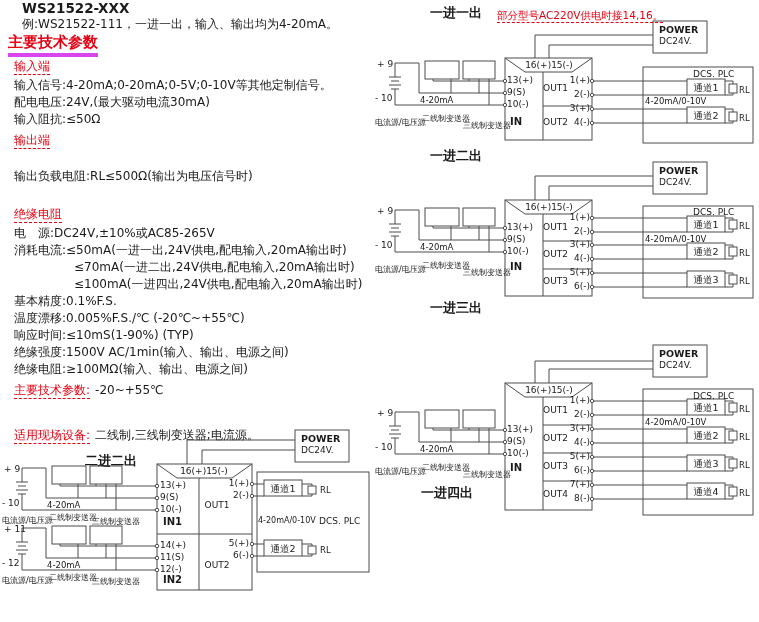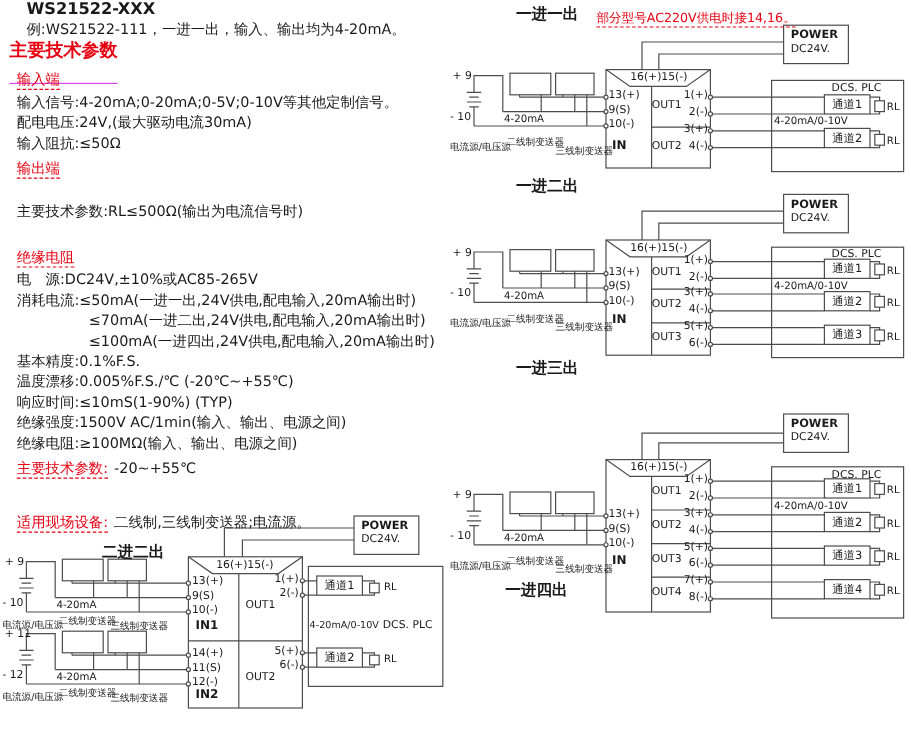--- a/index.html
+++ b/index.html
@@ -4,21 +4,21 @@
 <style>
   html,body{margin:0;padding:0;background:#fff;}
   .page{position:relative;width:759px;height:622px;background:#ffffff;overflow:hidden;
         font-family:"DejaVu Sans","Liberation Sans",sans-serif;color:#1a1a1a;}
   .t{position:absolute;white-space:nowrap;line-height:1.18;color:#1a1a1a;}
   .c{text-align:center;}
   .r{text-align:right;}
   .b{font-weight:bold;}
   .red{color:#e60012;}
   .udash{border-bottom:1px dashed #e60012;padding-bottom:1px;}
-  .usolid{border-bottom:1px solid #d946ef;padding-bottom:17px;}
+  .usolid{border-bottom:4px solid #d946ef;padding-bottom:1px;}
   .f8{font-size:8px;}.f85{font-size:8.5px;}.f9{font-size:9px;}.f95{font-size:9.5px;}
   .f10{font-size:10px;}.f105{font-size:10.5px;}.f12{font-size:12px;}.f13{font-size:13px;}
   .f135{font-size:13.5px;}.f15{font-size:15px;}
   .diagram{position:absolute;}
   .diagram svg{position:absolute;left:0;top:0;}
   .val{margin-left:5px;}
 </style>
 </head>
 <body>
 
@@ -27,21 +27,21 @@
   <div class="t b f135" style="left:22px;top:1px">WS21522-XXX</div>
   <div class="t f12" style="left:22px;top:17px">例:WS21522-111，一进一出，输入、输出均为4-20mA。</div>
   <div class="t b f15 red usolid" style="left:8px;top:34px">主要技术参数</div>
 
   <div class="t f12 red udash" style="left:14px;top:59px">输入端</div>
   <div class="t f12" style="left:14px;top:78px">输入信号:4-20mA;0-20mA;0-5V;0-10V等其他定制信号。</div>
   <div class="t f12" style="left:14px;top:95px">配电电压:24V,(最大驱动电流30mA)</div>
   <div class="t f12" style="left:14px;top:112px">输入阻抗:≤50Ω</div>
 
   <div class="t f12 red udash" style="left:14px;top:133px">输出端</div>
-  <div class="t f12" style="left:14px;top:169px">主要技术参数:RL≤500Ω(输出为电流信号时)</div>
+  <div class="t f12" style="left:14px;top:169px">输出负载电阻:RL≤500Ω(输出为电压信号时)</div>
 
   <div class="t f12 red udash" style="left:14px;top:207px">绝缘电阻</div>
   <div class="t f12" style="left:14px;top:226px">电　源:DC24V,±10%或AC85-265V</div>
   <div class="t f12" style="left:14px;top:243px">消耗电流:≤50mA(一进一出,24V供电,配电输入,20mA输出时)</div>
   <div class="t f12" style="left:74px;top:260px">≤70mA(一进二出,24V供电,配电输入,20mA输出时)</div>
   <div class="t f12" style="left:74px;top:277px">≤100mA(一进四出,24V供电,配电输入,20mA输出时)</div>
   <div class="t f12" style="left:14px;top:294px">基本精度:0.1%F.S.</div>
   <div class="t f12" style="left:14px;top:311px">温度漂移:0.005%F.S./℃ (-20℃~+55℃)</div>
   <div class="t f12" style="left:14px;top:328px">响应时间:≤10mS(1-90%) (TYP)</div>
   <div class="t f12" style="left:14px;top:345px">绝缘强度:1500V AC/1min(输入、输出、电源之间)</div>

